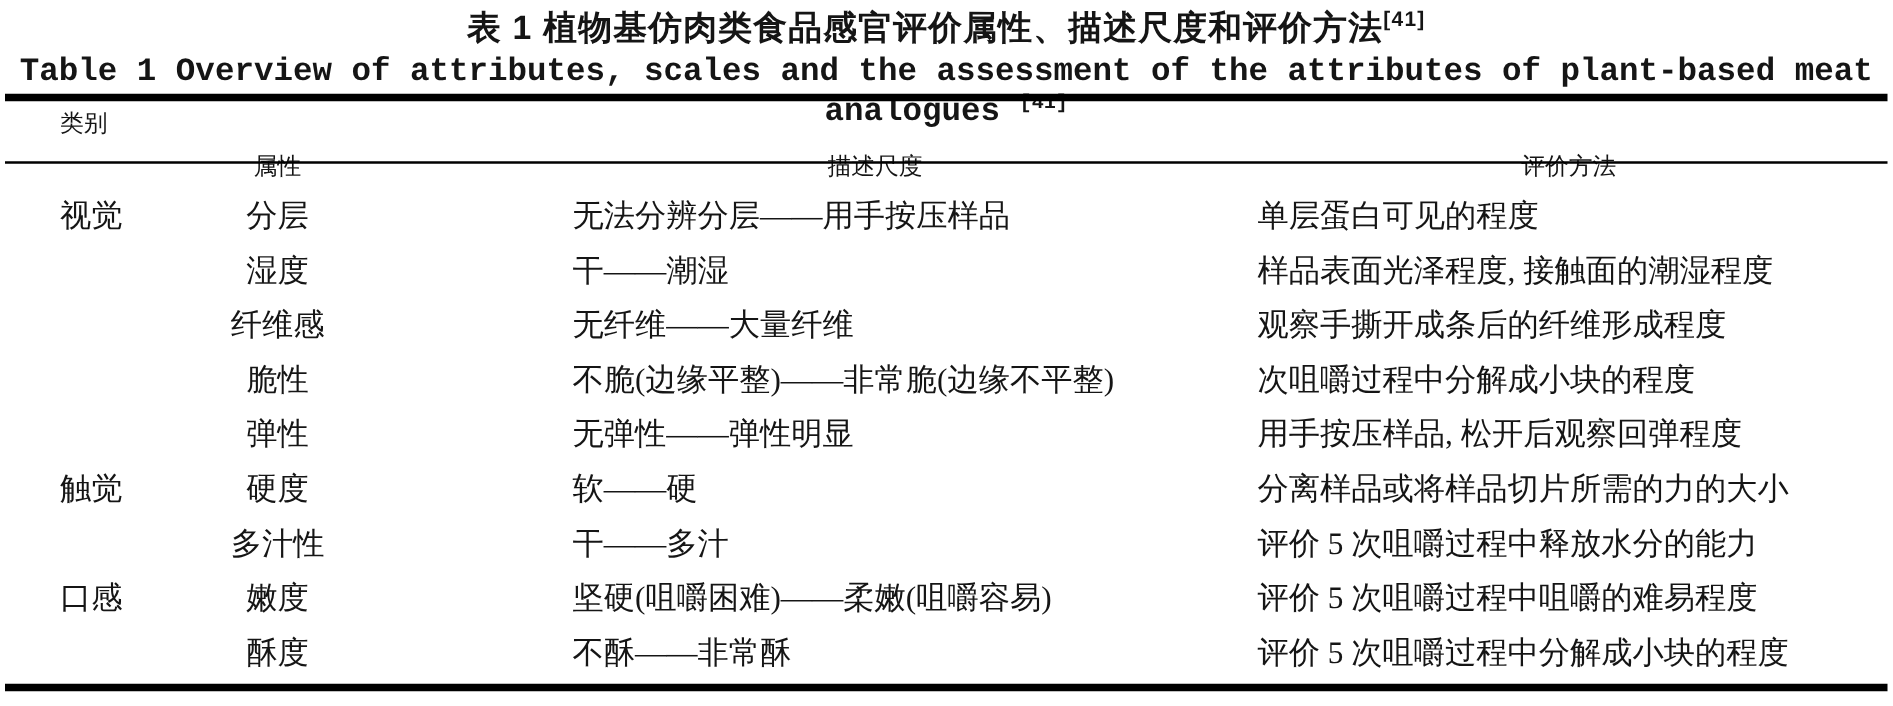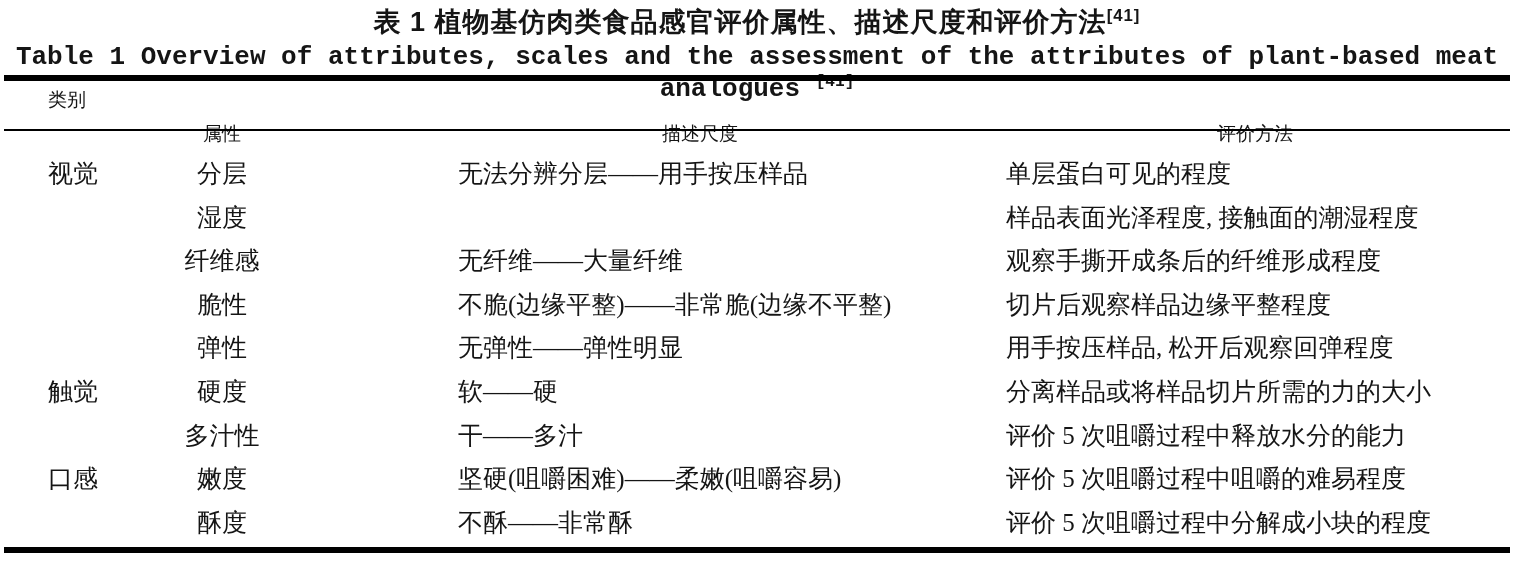--- a/index.html
+++ b/index.html
@@ -63,35 +63,36 @@
     <div class="trow">
       <span class="cell cat">视觉</span>
       <span class="cell attr">分层</span>
       <span class="cell scale">无法分辨分层——用手按压样品</span>
       <span class="cell method">单层蛋白可见的程度</span>
     </div>
 
     <div class="trow">
       <span class="cell cat"></span>
       <span class="cell attr">湿度</span>
+      <span class="cell scale">干——潮湿</span>
       <span class="cell method">样品表面光泽程度, 接触面的潮湿程度</span>
     </div>
 
     <div class="trow">
       <span class="cell cat"></span>
       <span class="cell attr">纤维感</span>
       <span class="cell method">观察手撕开成条后的纤维形成程度</span>
       <span class="cell scale">无纤维——大量纤维</span>
     </div>
 
     <div class="trow">
       <span class="cell cat"></span>
       <span class="cell attr">脆性</span>
       <span class="cell scale">不脆(边缘平整)——非常脆(边缘不平整)</span>
-      <span class="cell method">切片后观察样品边缘平整程度</span>
+      <span class="cell method">次咀嚼过程中分解成小块的程度</span>
     </div>
 
     <div class="trow">
       <span class="cell cat"></span>
       <span class="cell attr">弹性</span>
       <span class="cell scale">无弹性——弹性明显</span>
       <span class="cell method">用手按压样品, 松开后观察回弹程度</span>
     </div>
 
     <div class="trow">

